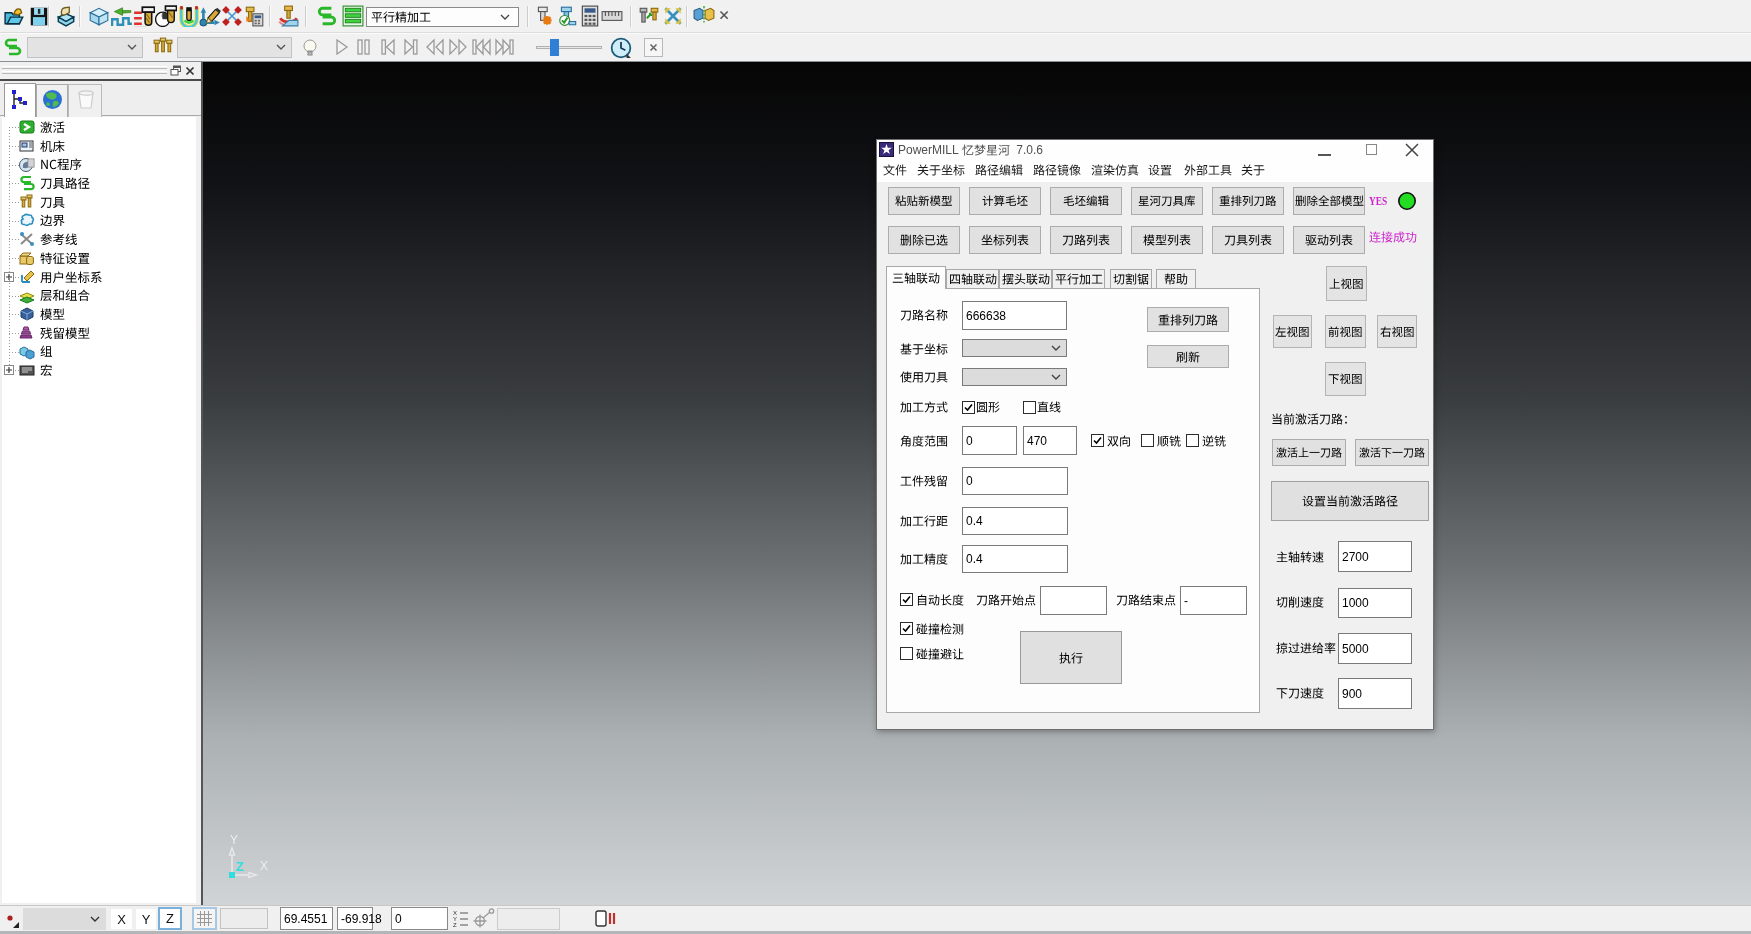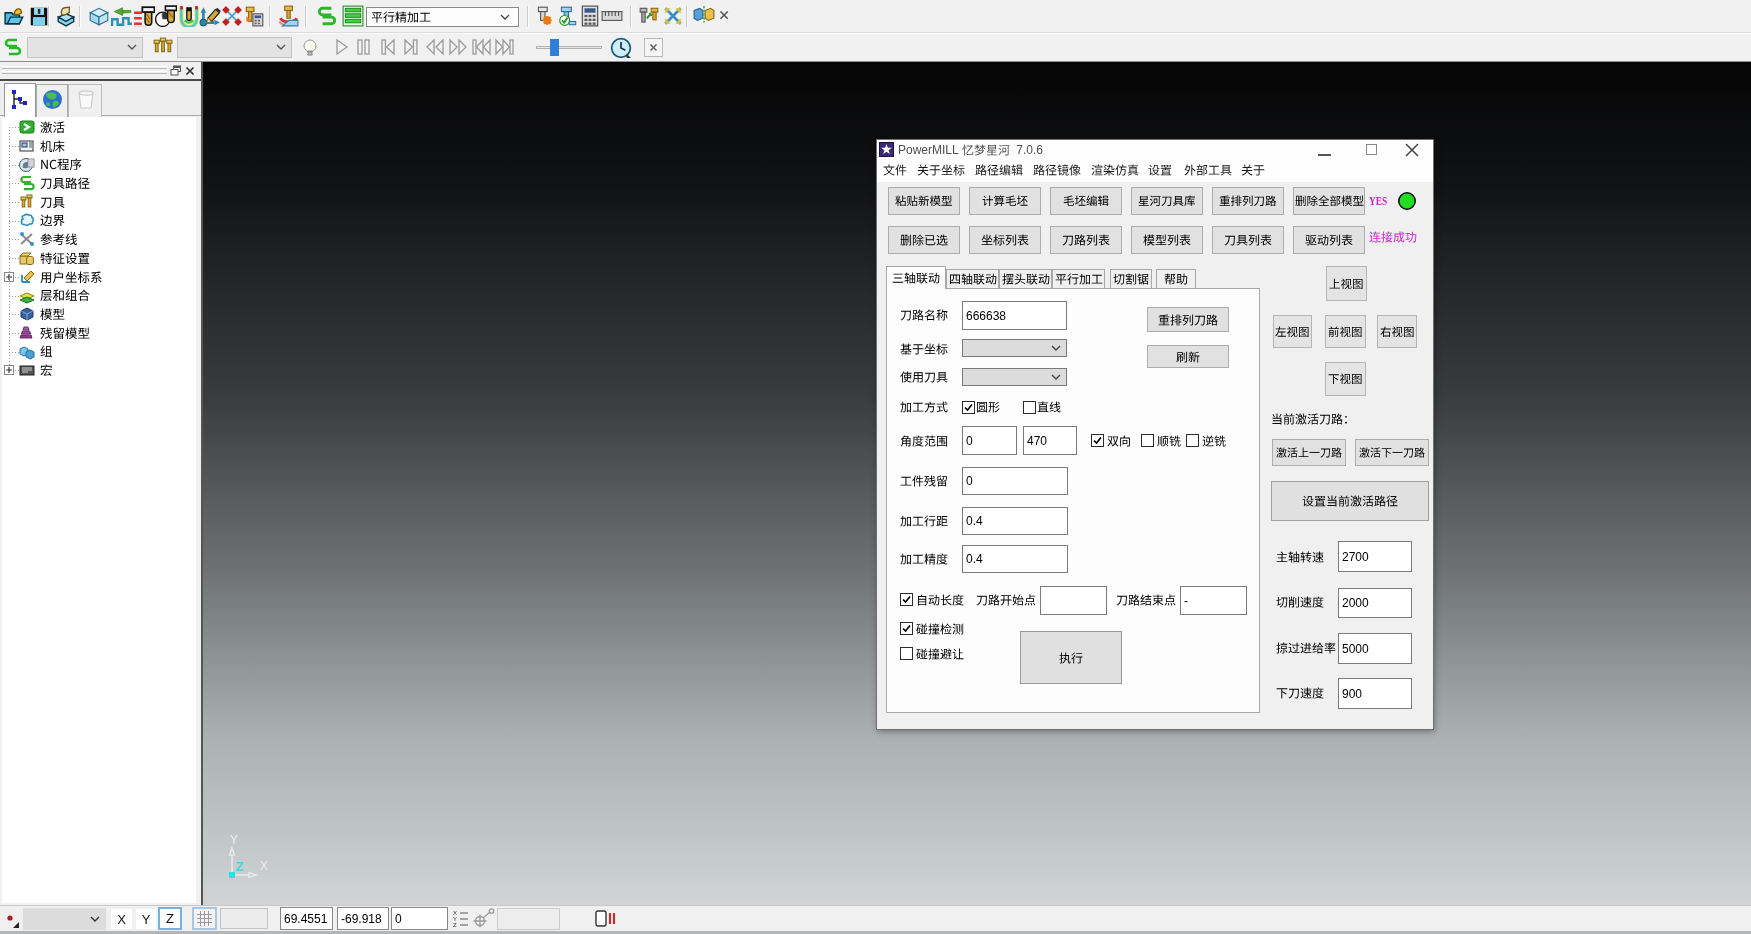--- a/index.html
+++ b/index.html
@@ -1187,21 +1187,21 @@
   </div>
 <div class="inp" style="left:1338px;top:541px;width:74px;height:31px;background:#fff;border-color:#7a7a7a">2700</div>
 <div class="lbl" style="left:1276px;top:596.0px;height:12px">
     <svg width="48.0" height="12" viewBox="0 -880 4000 1000" fill="#000">
       <use href="#g5207" x="0"></use>
       <use href="#g524A" x="1000"></use>
       <use href="#g901F" x="2000"></use>
       <use href="#g5EA6" x="3000"></use>
     </svg>
   </div>
-<div class="inp" style="left:1338px;top:588px;width:74px;height:30px;background:#fff;border-color:#7a7a7a">2000</div>
+<div class="inp" style="left:1338px;top:588px;width:74px;height:30px;background:#fff;border-color:#7a7a7a">1000</div>
 <div class="lbl" style="left:1276px;top:642.0px;height:12px">
     <svg width="60.0" height="12" viewBox="0 -880 5000 1000" fill="#000">
       <use href="#g63A0" x="0"></use>
       <use href="#g8FC7" x="1000"></use>
       <use href="#g8FDB" x="2000"></use>
       <use href="#g7ED9" x="3000"></use>
       <use href="#g7387" x="4000"></use>
     </svg>
   </div>
 <div class="inp" style="left:1338px;top:633px;width:74px;height:31px;background:#fff;border-color:#7a7a7a">5000</div>
@@ -1227,21 +1227,21 @@
 <div class="abs flexc" style="left:111px;top:909px;width:21px;height:20px;background:#fff;font-size:13px;color:#111">X</div>
 <div class="abs flexc" style="left:136px;top:909px;width:20px;height:20px;background:#fff;font-size:13px;color:#111">Y</div>
 <div class="abs flexc" style="left:158px;top:907px;width:24px;height:23px;background:#fff;border:2px solid #7ab0dc;font-size:13px;color:#111">Z</div>
 <div class="abs flexc" style="left:192px;top:907px;width:25px;height:23px;background:#f4f4f4;border:2px solid #a6c8e4">
     <svg width="15" height="15" viewBox="0 0 15 15">
       <path d="M0 3.5 h15 M0 7.5 h15 M0 11.5 h15 M3.5 0 v15 M7.5 0 v15 M11.5 0 v15" stroke="#999" stroke-width="1"></path>
     </svg>
   </div>
 <div class="inp" style="left:220px;top:908px;width:48px;height:21px;background:#ececec;border-color:#c2c2c2"></div>
 <div class="inp" style="left:280px;top:907px;width:53px;height:23px;background:#fff;border-color:#888">69.4551</div>
-<div class="inp" style="left:337px;top:907px;width:52px;height:23px;background:#fff;border-color:#888">-69.918</div>
+<div class="inp" style="left:337px;top:907px;width:36px;height:23px;background:#fff;border-color:#888">-69.918</div>
 <div class="inp" style="left:391px;top:907px;width:57px;height:23px;background:#fff;border-color:#888">0</div>
 <svg class="abs" style="left:452px;top:909px" width="18" height="19" viewBox="0 0 18 19">
     <g font-family="Liberation Sans" font-size="6" fill="#333">
       <text x="1" y="6">X</text>
       <text x="1" y="12">Y</text>
       <text x="1" y="18">Z</text>
     </g>
     <path d="M8 4 h8 M8 10 h8 M8 16 h8" stroke="#555" stroke-width="1.2"></path>
   </svg>
 <svg class="abs" style="left:472px;top:908px" width="23" height="21" viewBox="0 0 23 21">

